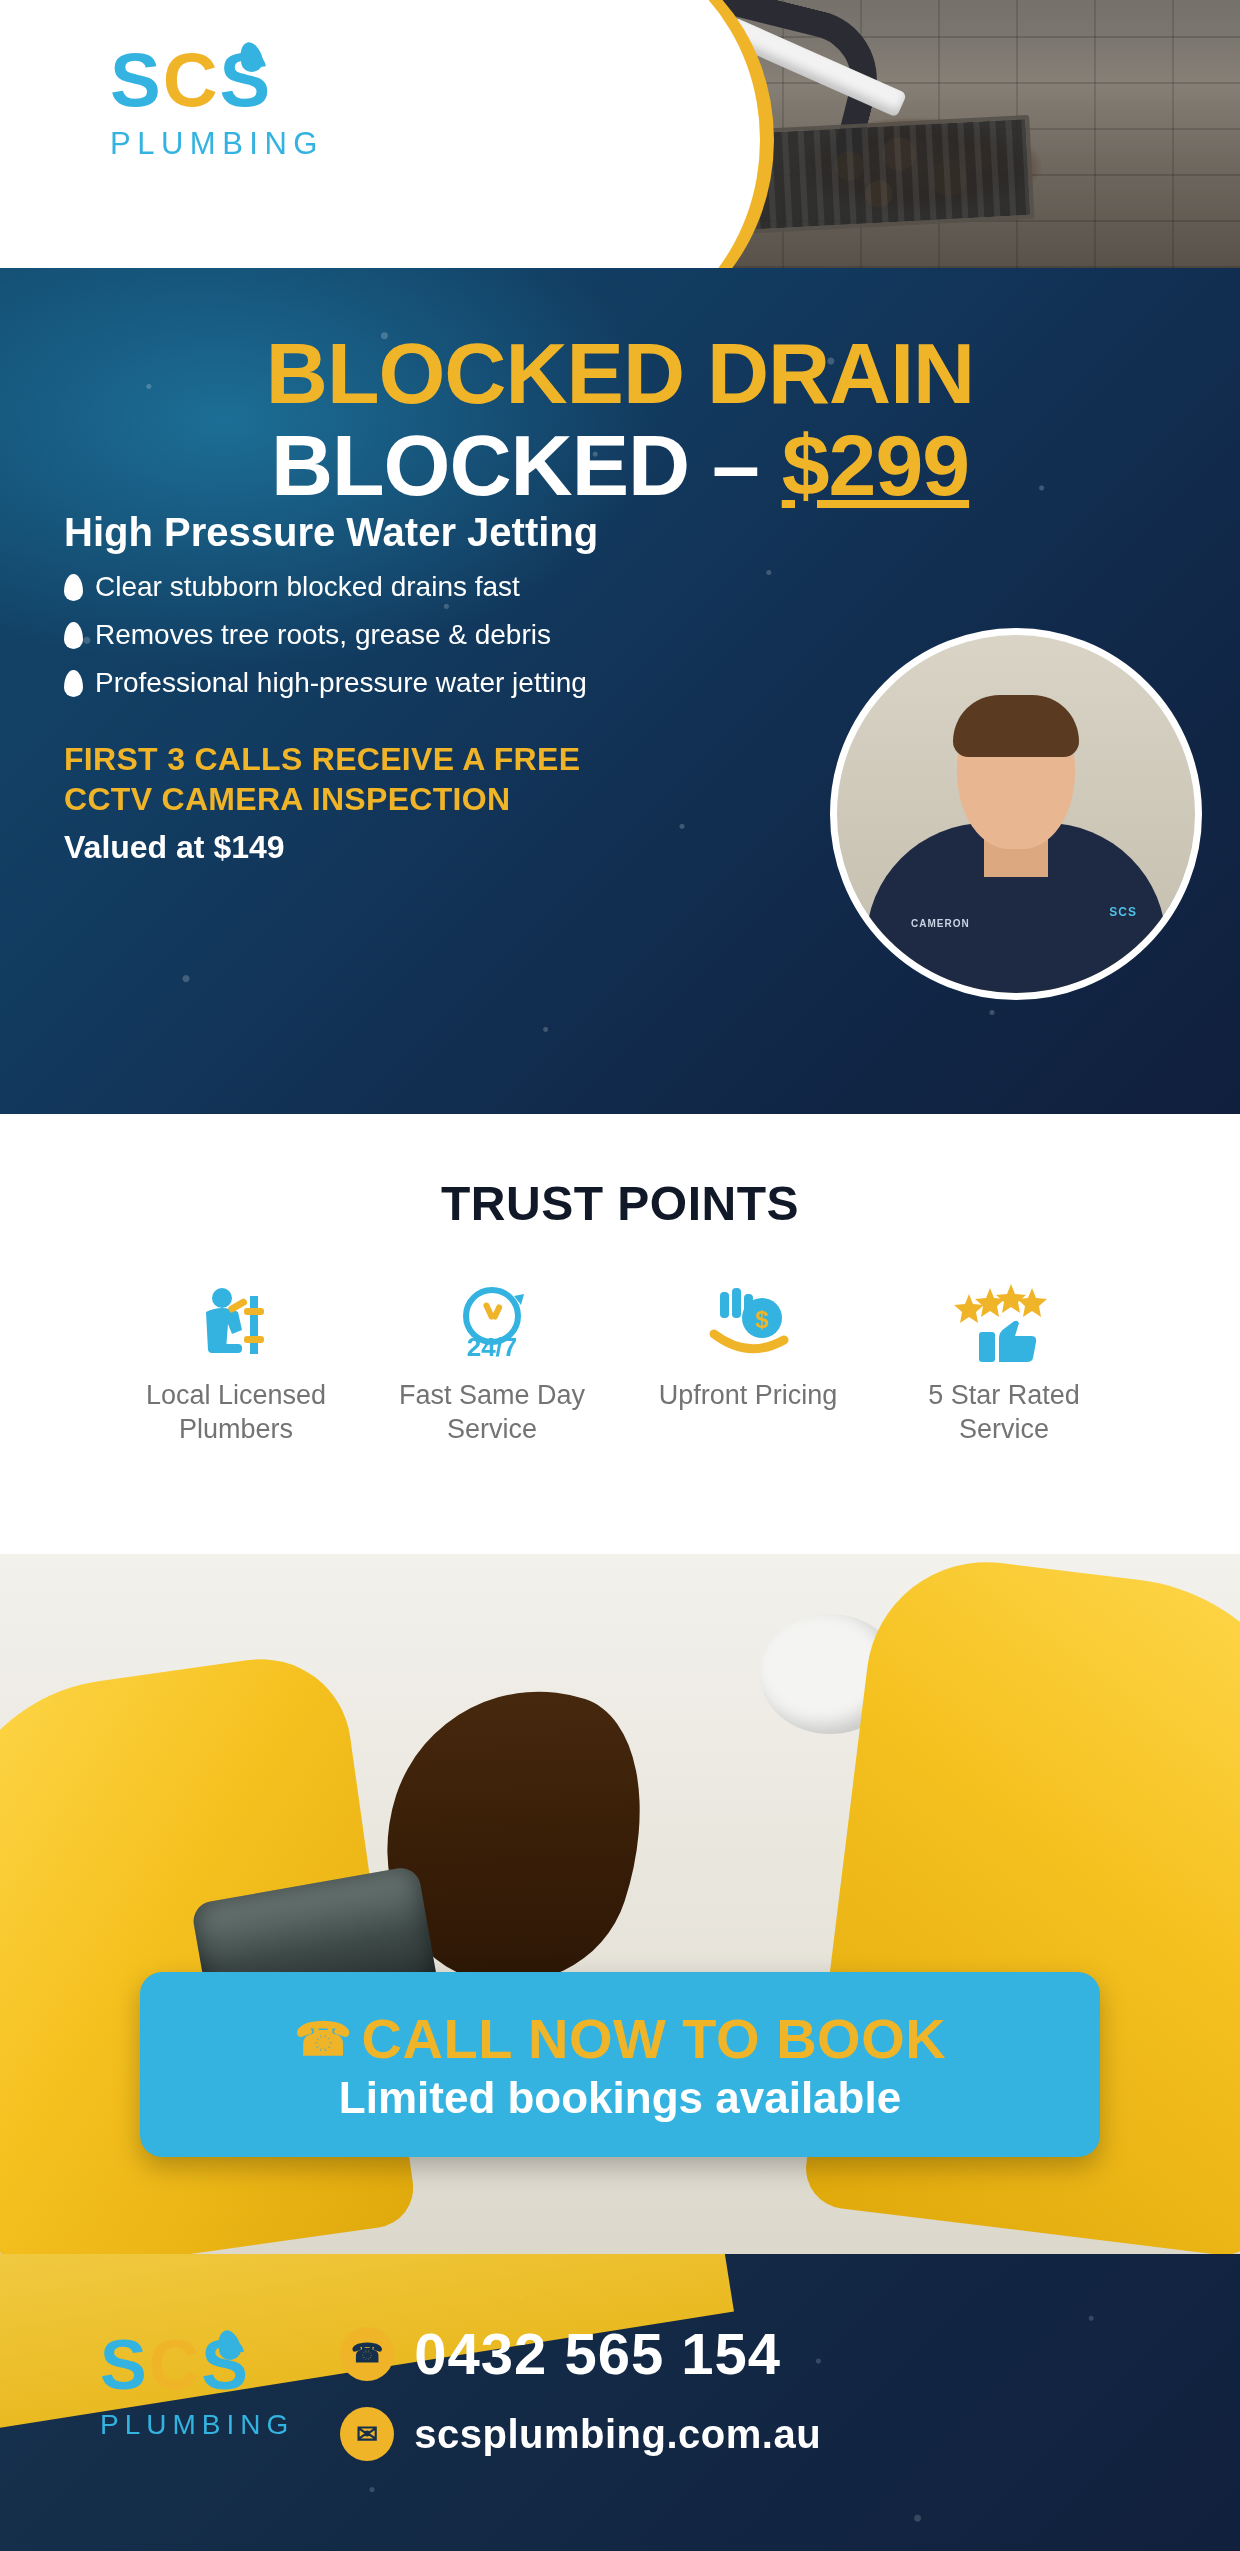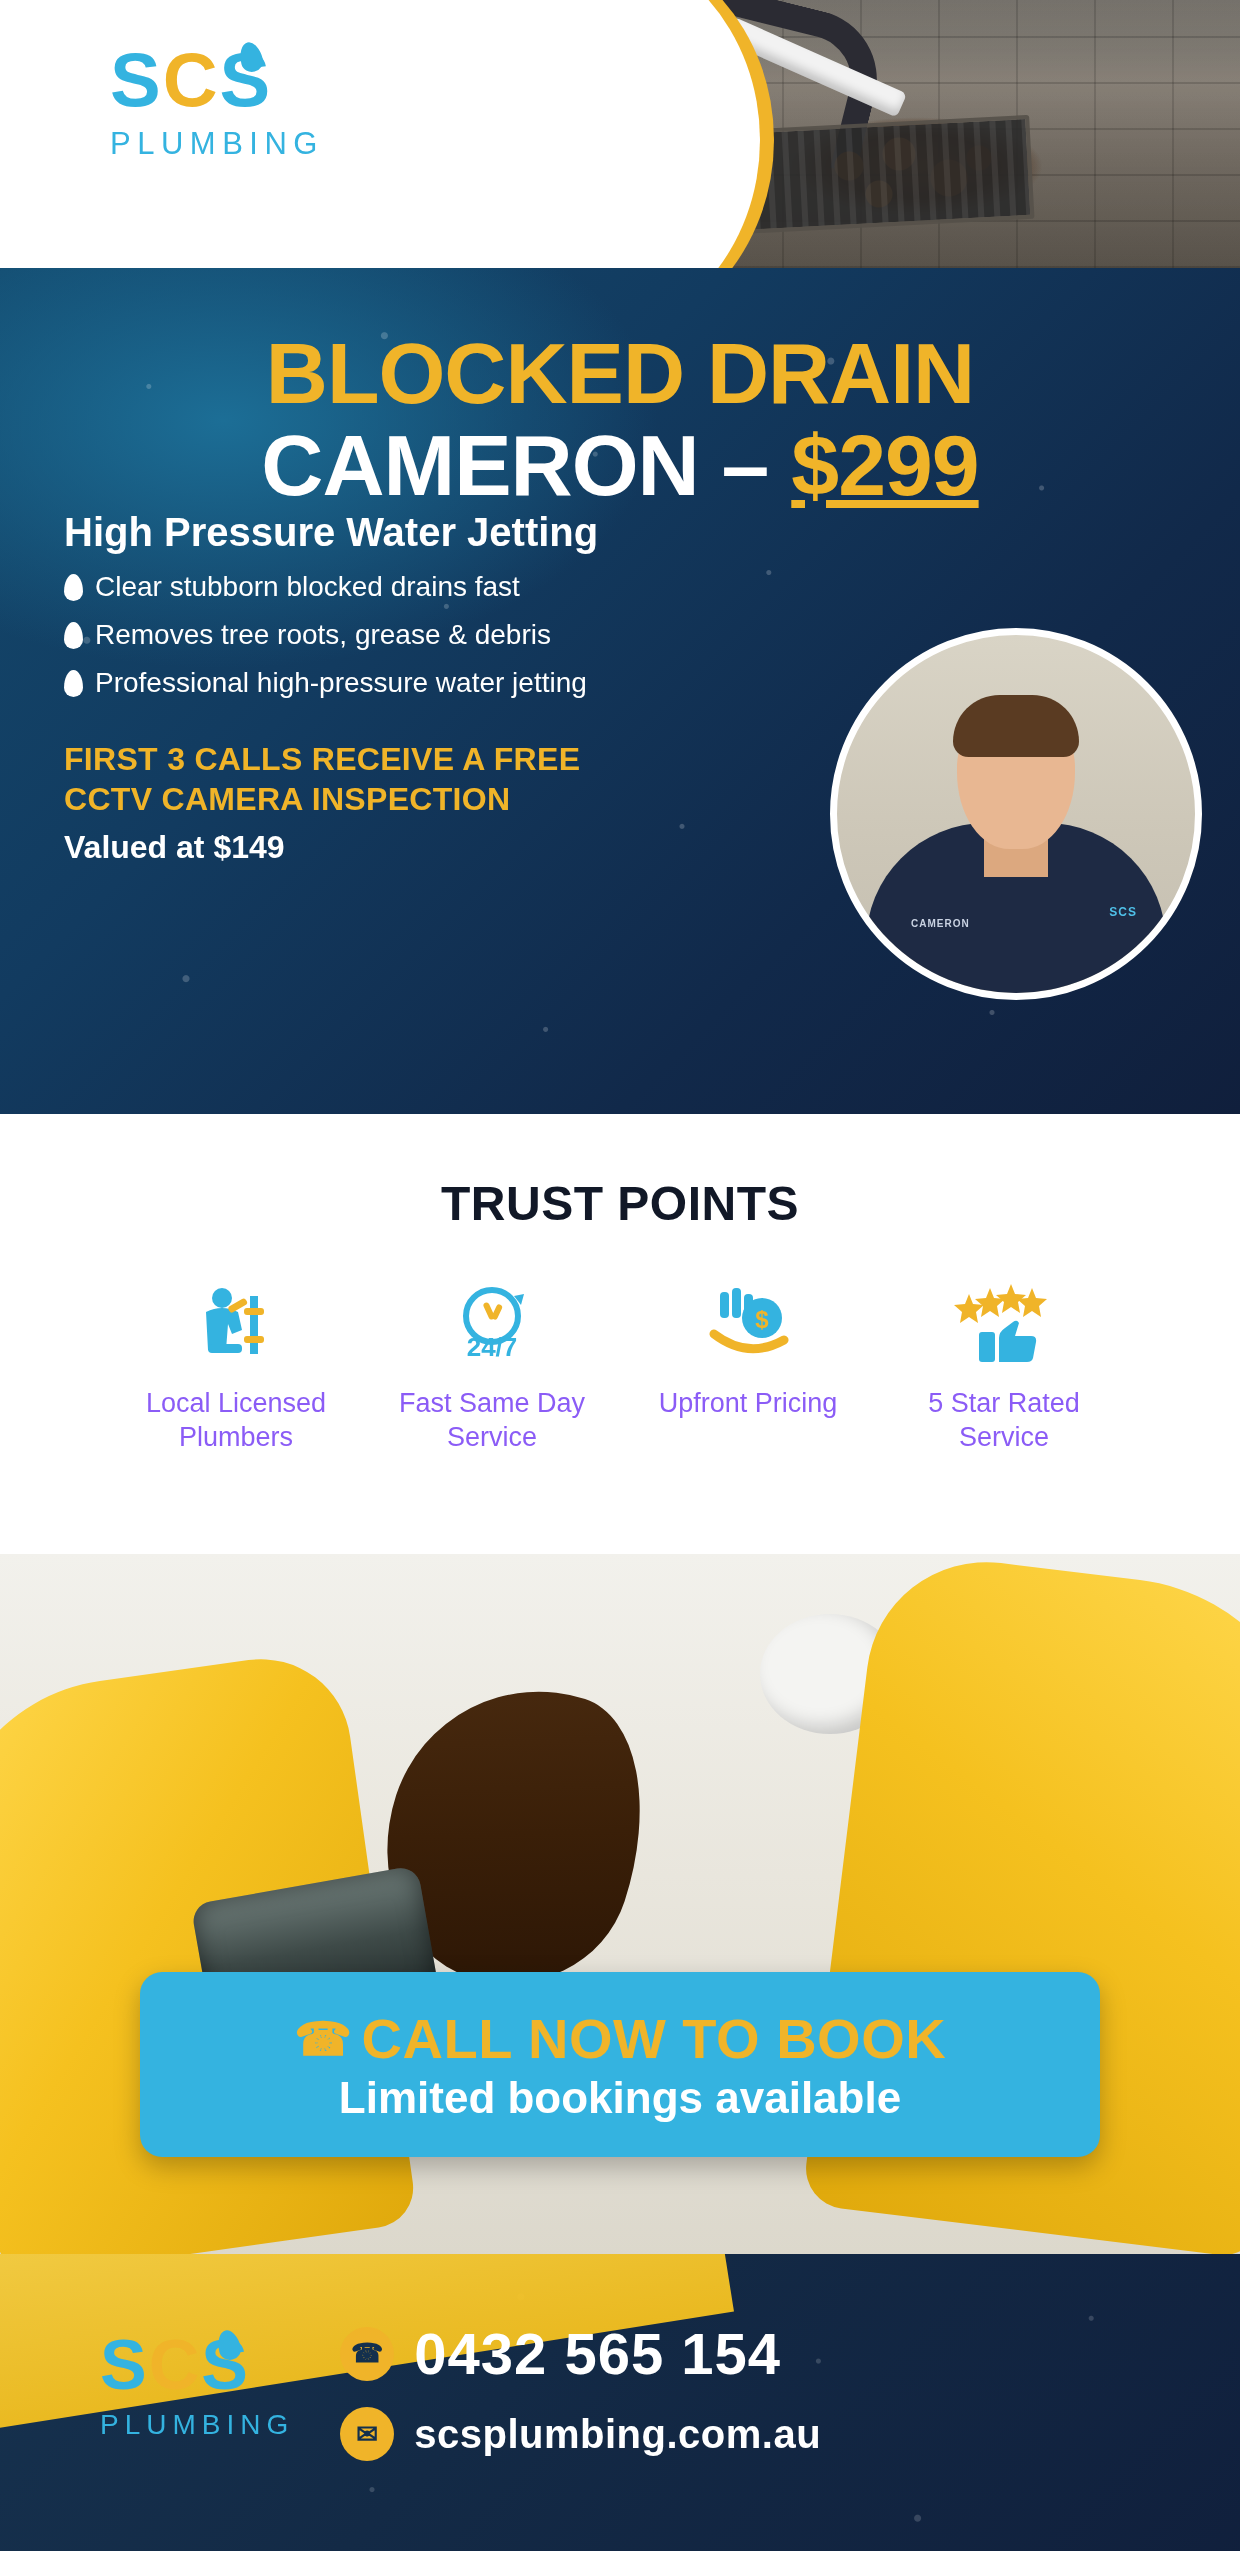--- a/index.html
+++ b/index.html
@@ -321,24 +321,24 @@
     width: 220px;
     text-align: center;
   }
   .trust-icon {
     height: 96px;
     display: flex;
     align-items: center;
     justify-content: center;
   }
   .trust-label {
-    margin-top: 14px;
+    margin-top: 6px;
     font-size: 27px;
     line-height: 1.25;
-    color: #8b5cf6;
+    color: #737373;
   }
 
   
   .photoband {
     position: relative;
     height: 700px;
     overflow: hidden;
     background: linear-gradient(180deg, #efefe9 0%, #e6e3da 40%, #d7d3c7 100%);
   }
   .pb-wall {
@@ -517,21 +517,21 @@
       <div class="tech-neck"></div>
       <div class="tech-head"></div>
       <div class="tech-hair"></div>
       <div class="tech-badge">CAMERON</div>
       <div class="tech-logo">SCS</div>
     </div>
 
     <div class="hero-inner">
       <div class="headline1">BLOCKED DRAIN</div>
       <div class="headline2">
-        <span>CAMERON – </span><span class="gold">$299</span>
+        <span>BLOCKED – </span><span class="gold">$299</span>
       </div>
 
       <div class="subhead">High Pressure Water Jetting</div>
 
       <div class="bullets">
         <div class="bullet">
           <span class="drop-icon"></span>
           <span>Clear stubborn blocked drains fast</span>
         </div>
         <div class="bullet">

